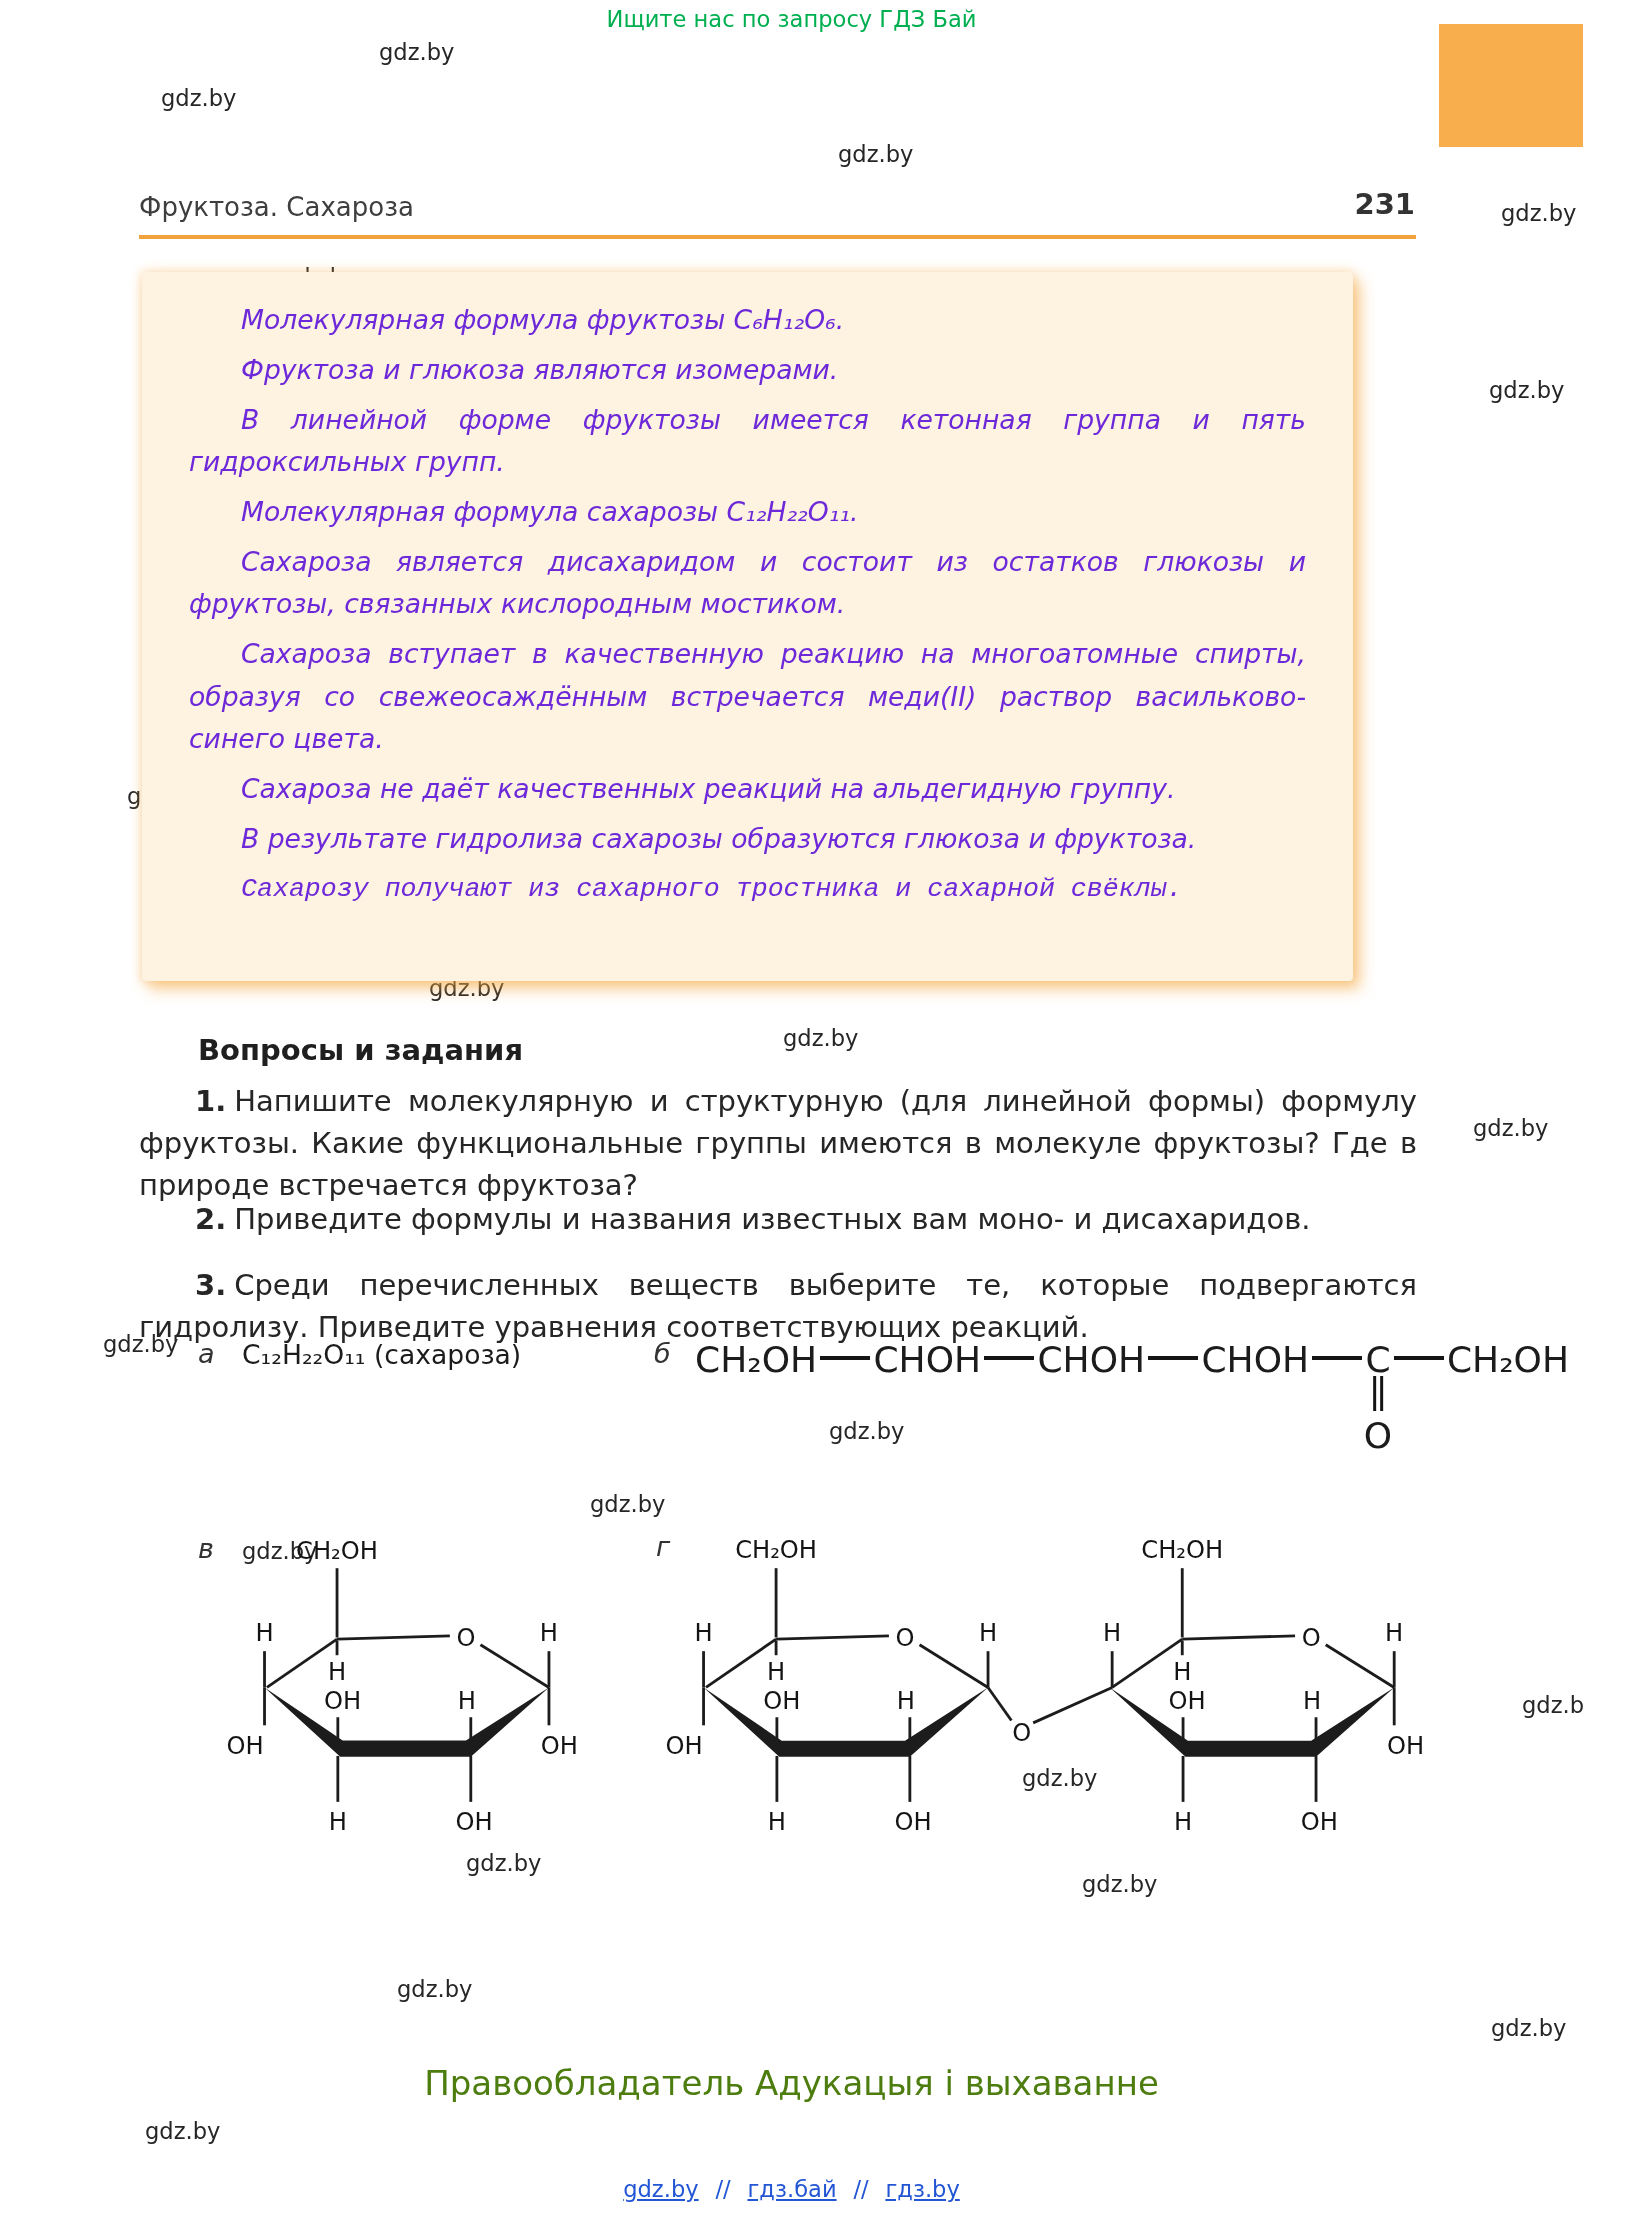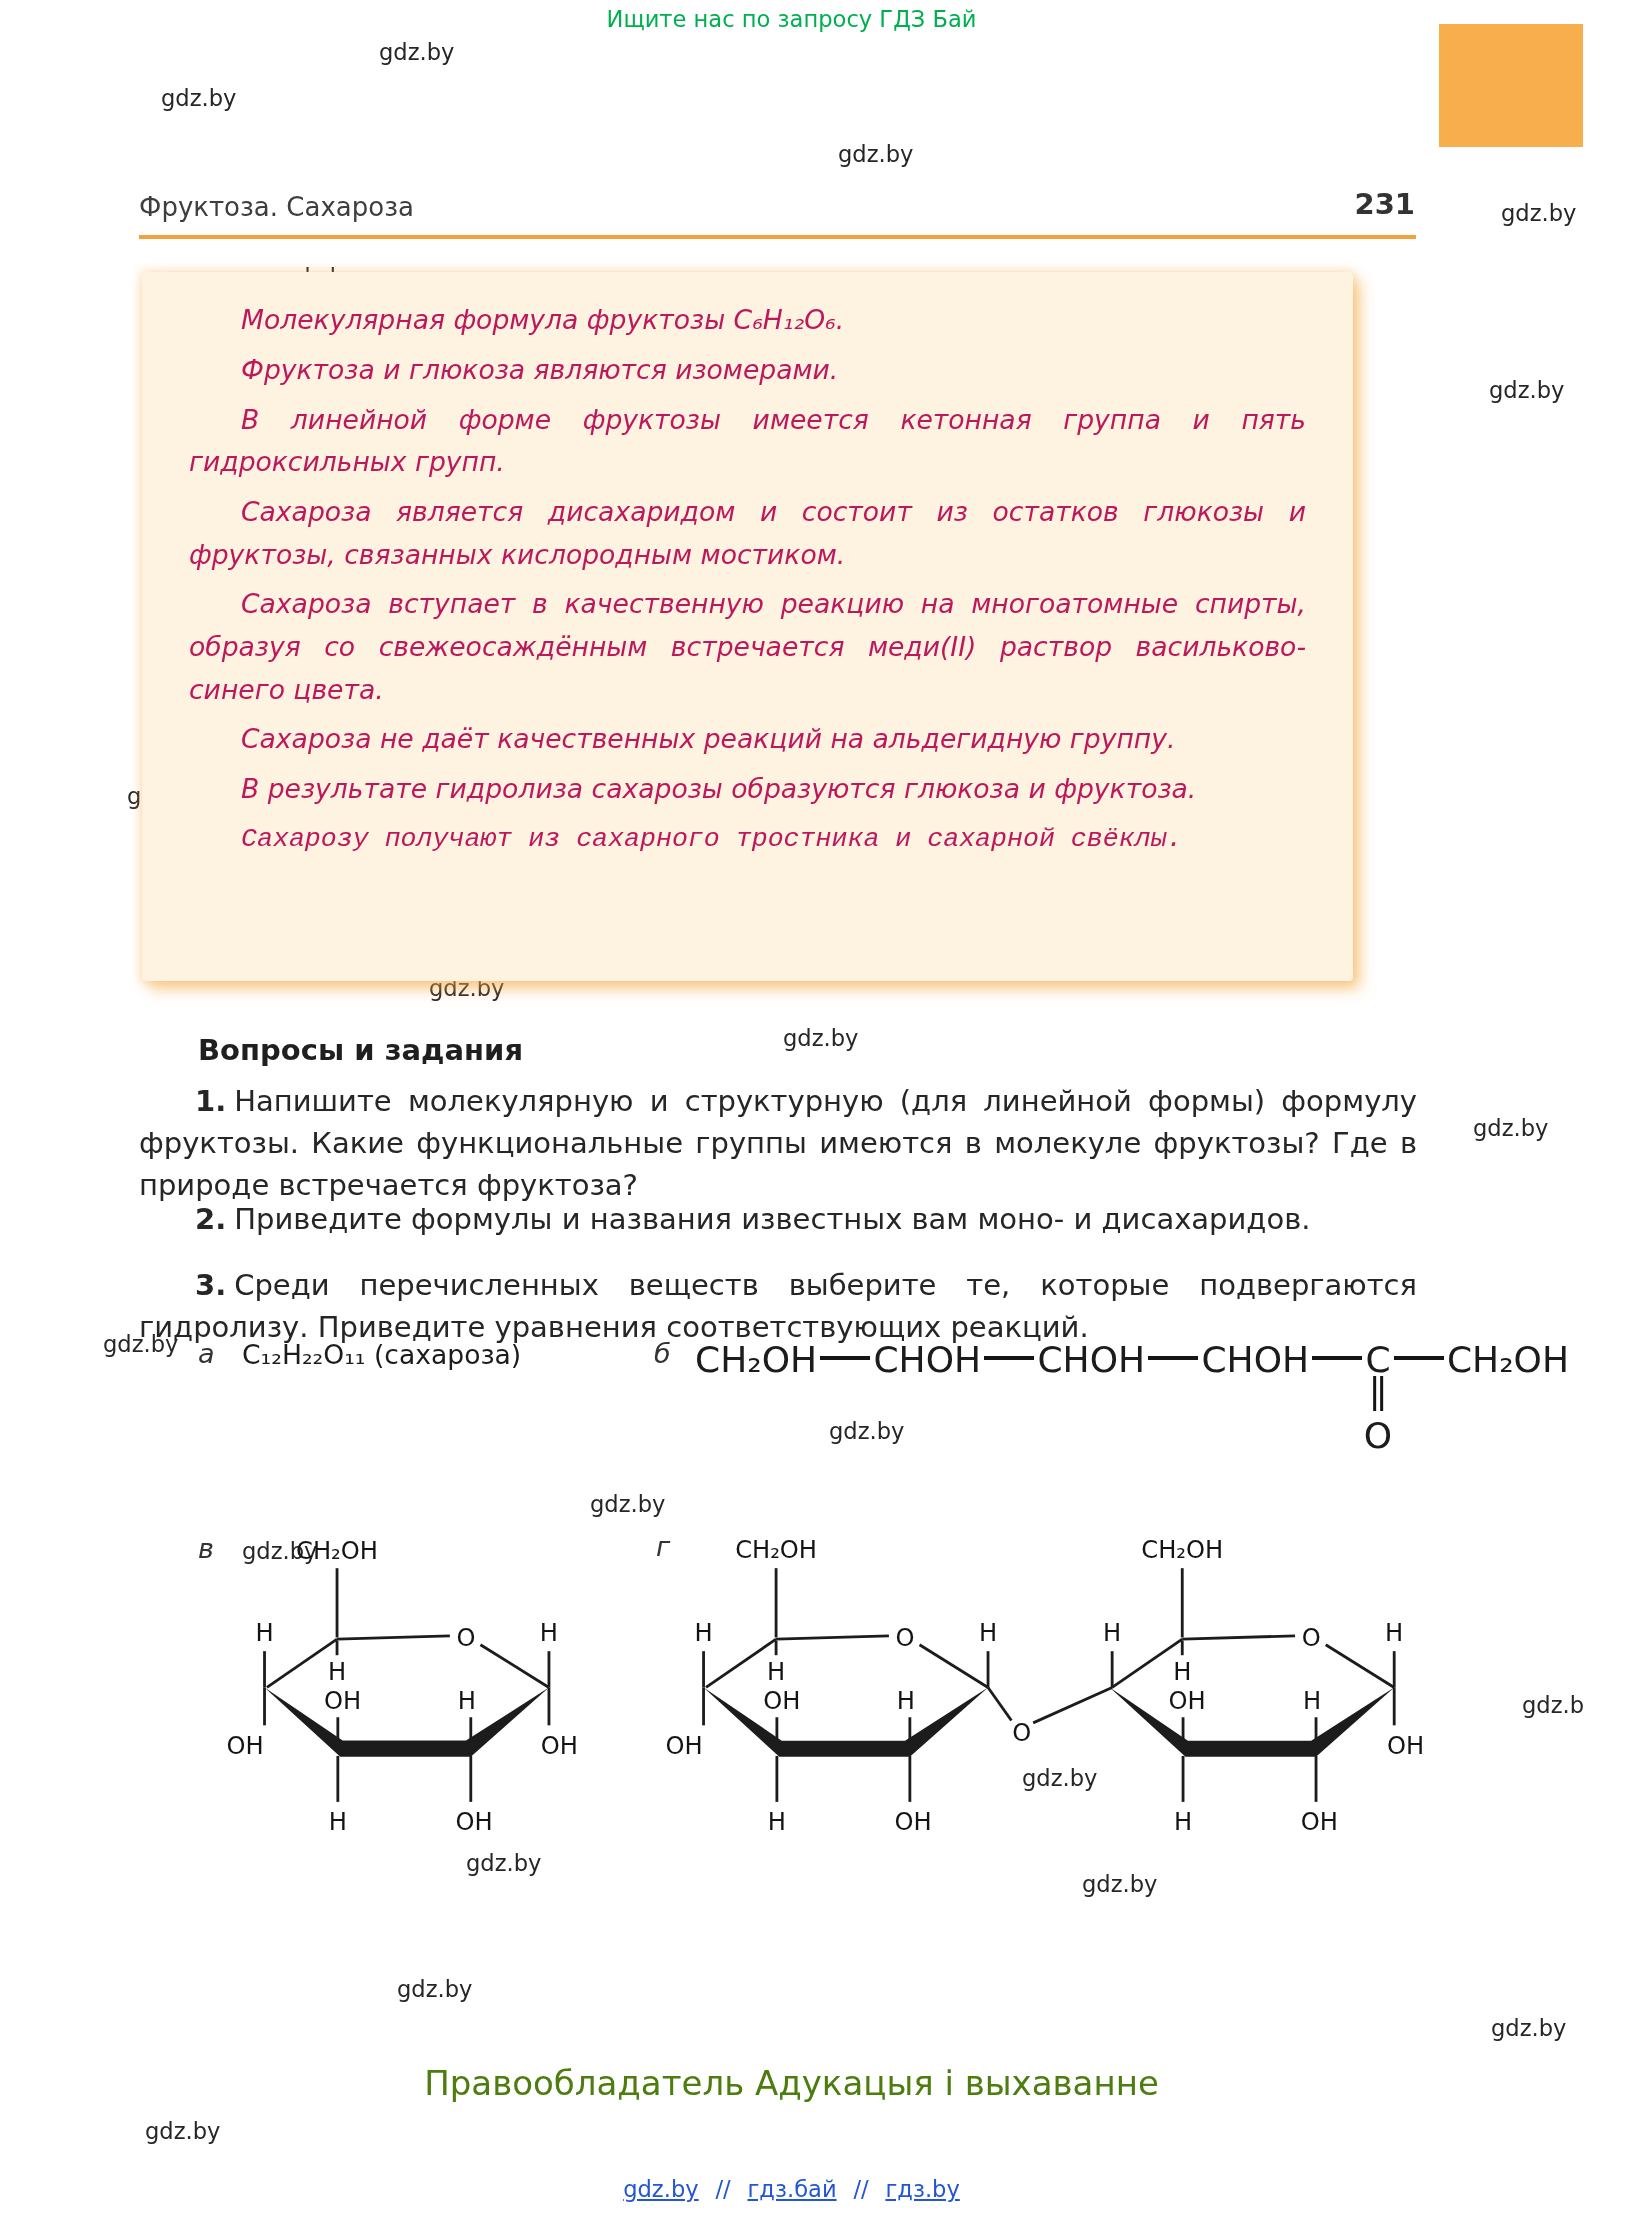--- a/index.html
+++ b/index.html
@@ -16,21 +16,21 @@
                  background:#f9ae4e; }
 
   .hdr-title { position:absolute; left:139px; top:192px; font-size:26px; color:#3e3e3e; }
   .hdr-num   { position:absolute; left:1338px; top:187px; width:77px; text-align:right;
                font-size:29px; font-weight:bold; color:#333; }
   .rule { position:absolute; left:139px; top:235px; width:1277px; height:4px; background:#f2a23d; }
 
   .sumbox { position:absolute; left:142px; top:272px; width:1211px; min-height:709px;
             background:#fdf3e0; border-radius:4px; padding:27px 47px 22.6px 47px;
             box-shadow: 6.4px 8px 14.5px 0 rgba(244,166,60,.55), 0 0 9.7px 1.6px rgba(244,166,60,.28); }
-  .sumbox p { font-style:italic; font-size:26.6px; line-height:1.6; color:#be185d;
+  .sumbox p { font-style:italic; font-size:26.6px; line-height:1.6; color:#6d28d9;
               text-indent:52px; text-align:justify; margin-bottom:7.3px; }
   .sumbox p:last-child { margin-bottom:0;font-family:Liberation Mono, monospace; }
 
   .qhead { position:absolute; left:198px; top:1033px; font-size:29px; font-weight:bold; color:#1f1f1f; }
 
   .q { position:absolute; left:139px; width:1278px; font-size:29px; line-height:1.45;
        text-align:justify; text-indent:56px; color:#262626; }
   .q b { font-weight:bold; margin-right:8px; }
   #q1 { top:1080px; } #q2 { top:1198px; } #q3 { top:1236px;margin-top:28px; } #q4 { top:1884px; }
 
@@ -96,20 +96,21 @@
   <div class="corner-rect"></div>
 
   <div class="hdr-title">Фруктоза. Сахароза</div>
   <div class="hdr-num">231</div>
   <div class="rule"></div>
 
   <div class="sumbox">
     <p>Молекулярная формула фруктозы C₆H₁₂O₆.</p>
     <p>Фруктоза и глюкоза являются изомерами.</p>
     <p>В линейной форме фруктозы имеется кетонная группа и пять гидроксильных групп.</p>
+    <p>Молекулярная формула сахарозы C₁₂H₂₂O₁₁.</p>
     <p>Сахароза является дисахаридом и состоит из остатков глюкозы и фруктозы, связанных кислородным мостиком.</p>
     <p>Сахароза вступает в качественную реакцию на многоатомные спирты, образуя со свежеосаждённым встречается меди(II) раствор васильково-синего цвета.</p>
     <p>Сахароза не даёт качественных реакций на альдегидную группу.</p>
     <p>В результате гидролиза сахарозы образуются глюкоза и фруктоза.</p>
     <p>Сахарозу получают из сахарного тростника и сахарной свёклы.</p>
   </div>
 
   <div class="qhead">Вопросы и задания</div>
 
   <p class="q" id="q1">

